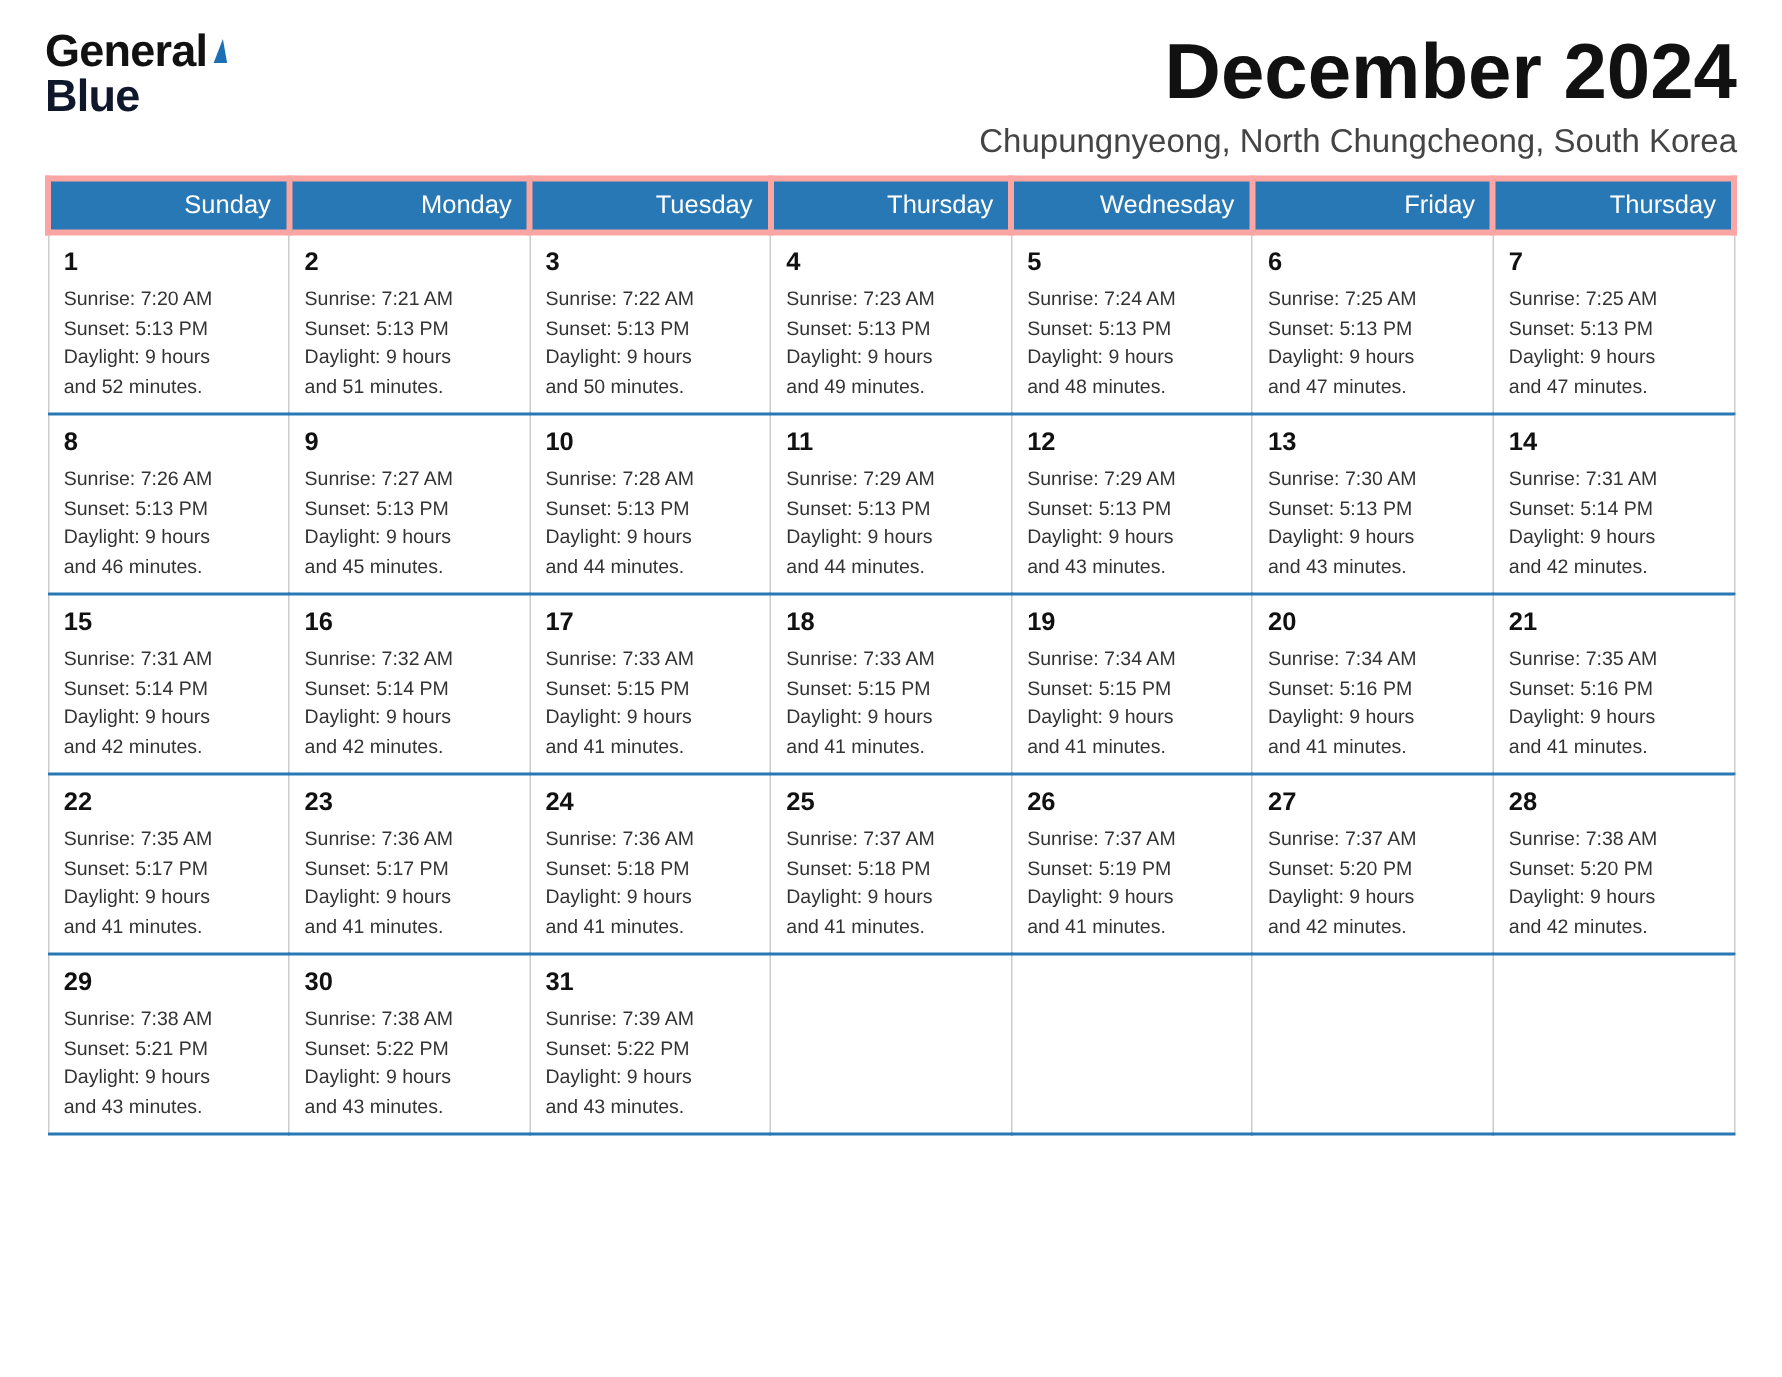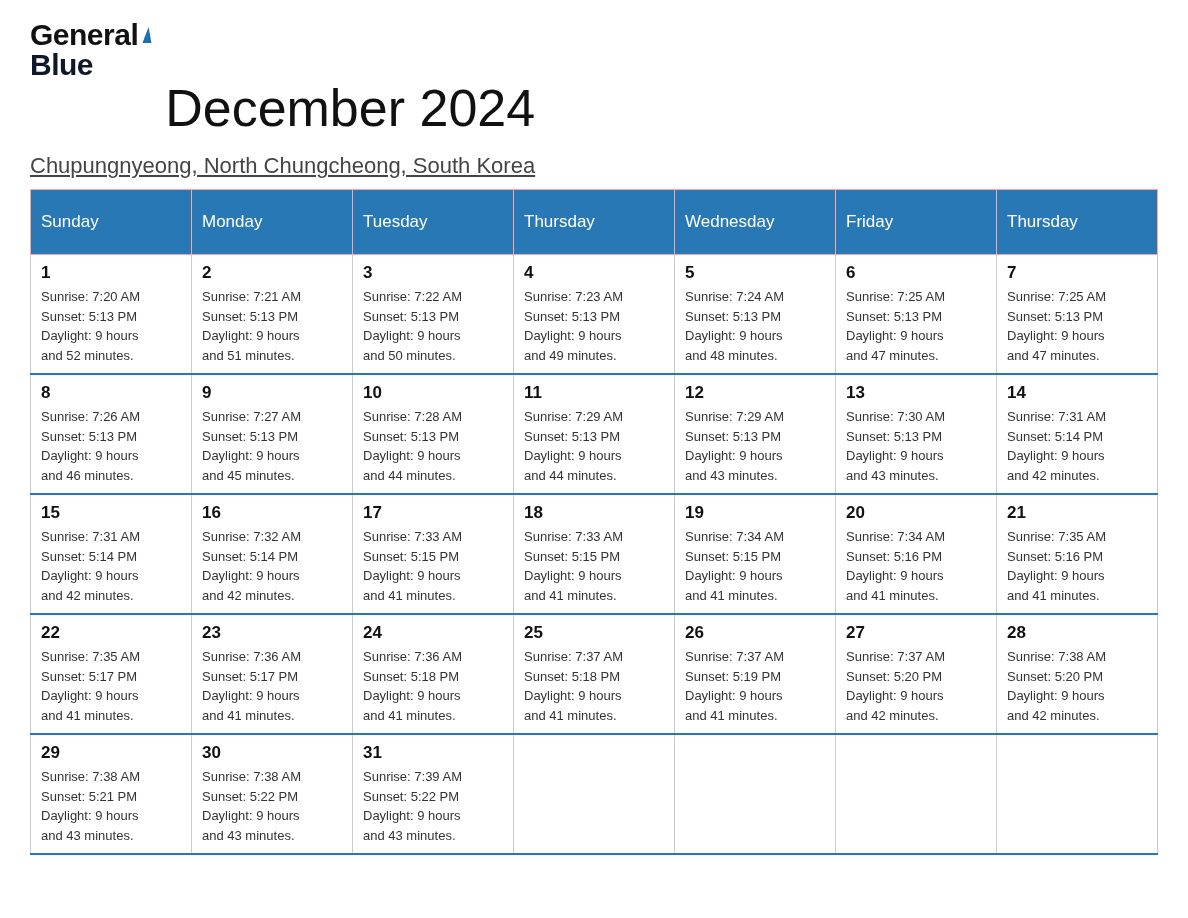--- a/index.html
+++ b/index.html
@@ -8,55 +8,53 @@
       background: #fff;
       width: 1188px;
       min-height: 918px;
       padding: 20px 30px;
     }
     .header-area {
       display: flex;
       justify-content: space-between;
       align-items: flex-start;
       margin-bottom: 10px;
-      flex-direction: column;
     }
     .logo {
       display: flex;
       flex-direction: column;
       align-items: flex-start;
     }
     .title-area {
       text-align: right;
     }
     .month-title {
       font-size: 52px;
-      font-weight: normal;
+      font-weight: bold;
       color: #111;
       line-height: 1.1;
     }
     .subtitle {
       font-size: 22px;
       color: #444;
-      margin-top: 16px;
-      text-decoration: underline;
+      margin-top: 4px;
     }
     .calendar-table {
       width: 100%;
       border-collapse: collapse;
       margin-top: 8px;
     }
     .calendar-table thead tr th {
       background-color: #2878b5;
       color: #fff;
       font-size: 17px;
       font-weight: normal;
-      padding: 22px 10px;
-      text-align: left;
-      border: 1px solid #fca5a5;
+      padding: 6px 10px;
+      text-align: right;
+      border: 4px solid #fca5a5;
     }
     .calendar-table tbody tr td {
       vertical-align: top;
       padding: 8px 10px;
       border: 1px solid #ccc;
       font-size: 13px;
       color: #222;
       min-height: 100px;
       width: 14.28%;
     }

